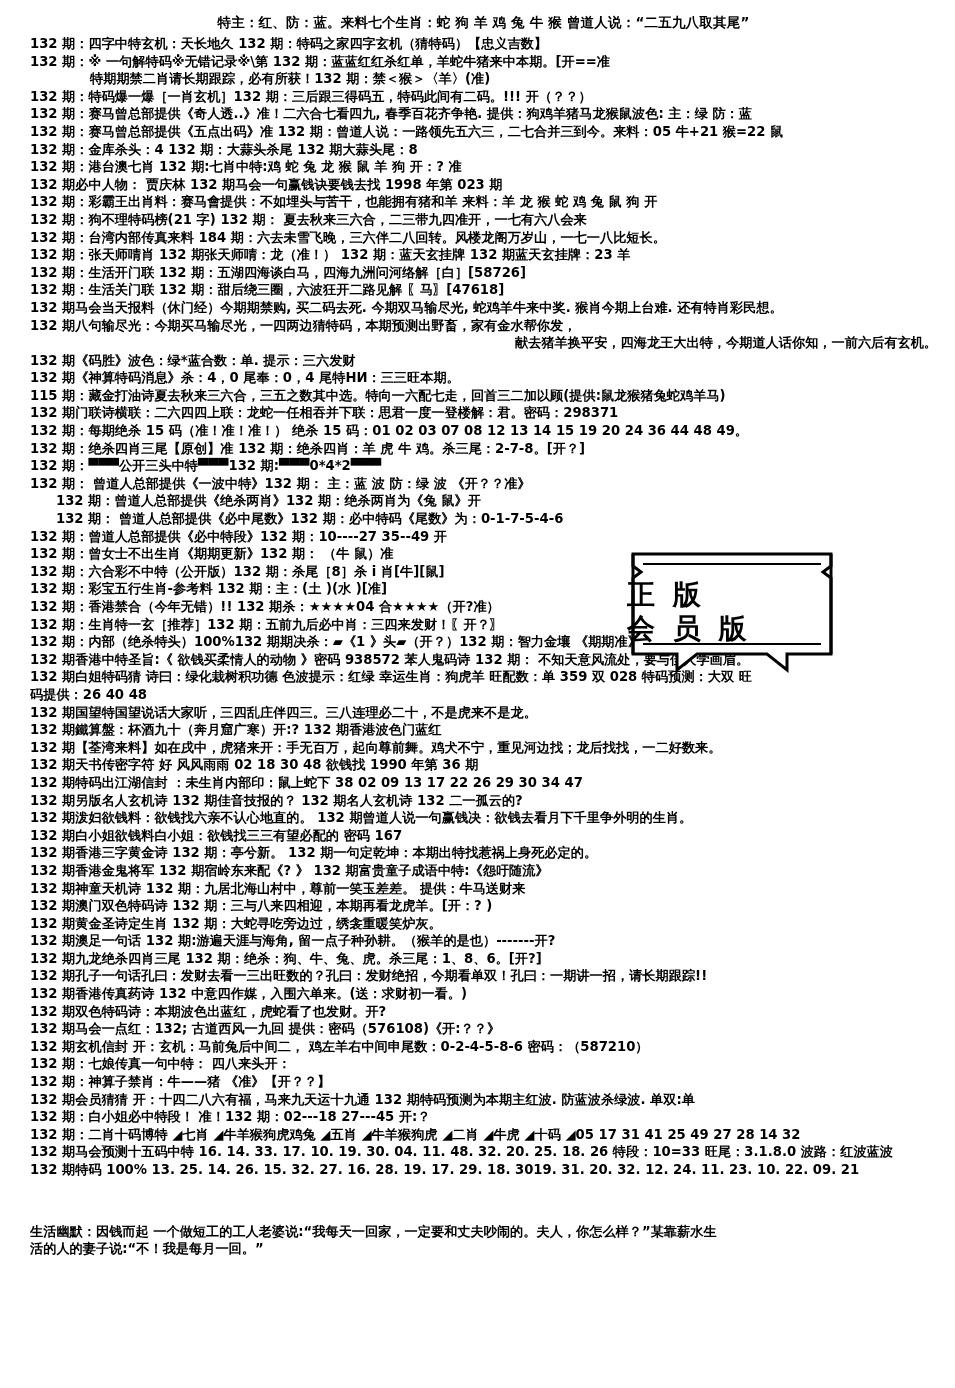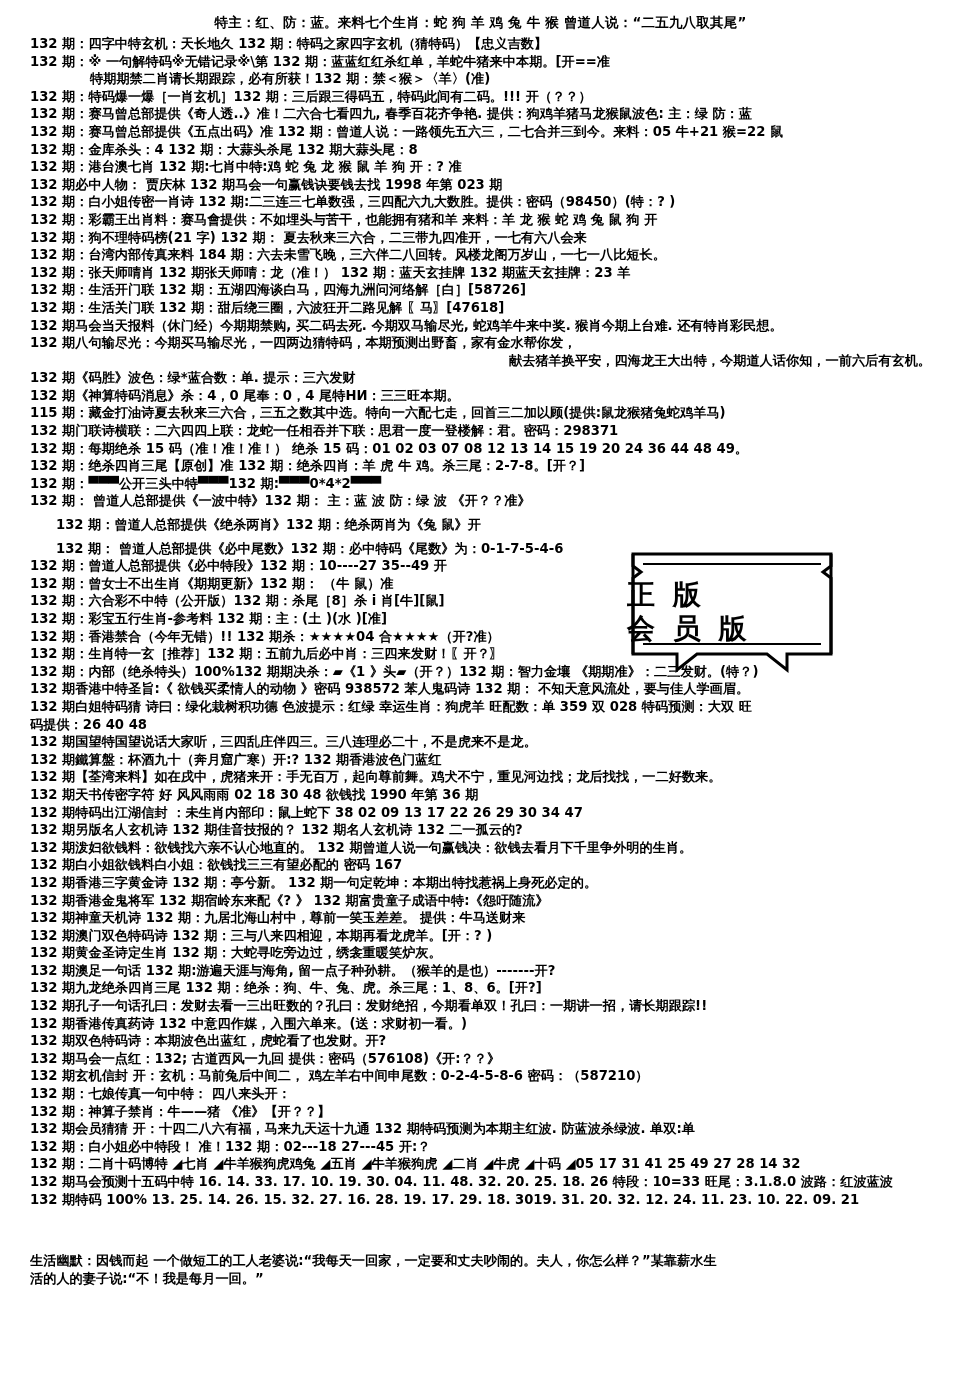--- a/index.html
+++ b/index.html
@@ -6,21 +6,21 @@
   body{
     width:955px;
     font-family:"DejaVu Sans","Liberation Sans",sans-serif;
     color:#000;
   }
   .page{
     position:relative;
     width:955px;
     height:1388px;
     box-sizing:border-box;
-    padding:14px 24px 10px 30px;
+    padding:14px 18px 10px 30px;
     background:#fff;
     overflow:hidden;
   }
   .top-line{
     text-align:center;
     font-size:13.5px;
     font-weight:bold;
     letter-spacing:0.2px;
     margin:0 0 3px 0;
     white-space:nowrap;
@@ -28,21 +28,21 @@
   .lines{
     font-size:13.2px;
     line-height:17.6px;
     font-weight:bold;
     letter-spacing:0px;
   }
   .line{
     white-space:nowrap;
     overflow:hidden;
   }
-  .line.indent1{padding-left:26px;margin-top:6px;}
+  .line.indent1{padding-left:26px;}
   .line.indent2{padding-left:60px;}
   .line.indent3{padding-left:100px;text-align:right;}
   
   .stamp{
     position:absolute;
     right:118px;
     top:548px;
     width:210px;
     height:128px;
     pointer-events:none;
@@ -76,21 +76,20 @@
   <div class="lines">
       <div class="line">132 期：四字中特玄机：天长地久          132 期：特码之家四字玄机（猜特码）【忠义吉数】</div>
       <div class="line">132 期：※ 一句解特码※无错记录※\第 132 期：蓝蓝红红杀红单，羊蛇牛猪来中本期。[开==准</div>
       <div class="line indent2">特期期禁二肖请长期跟踪，必有所获！132 期：禁＜猴＞〈羊〉(准)</div>
       <div class="line">132 期：特码爆一爆［一肖玄机］132 期：三后跟三得码五，特码此间有二码。!!! 开（？？）</div>
       <div class="line">132 期：赛马曾总部提供《奇人透..》准！二六合七看四九, 春季百花齐争艳. 提供：狗鸡羊猪马龙猴鼠波色: 主：绿 防：蓝</div>
       <div class="line">132 期：赛马曾总部提供《五点出码》准 132 期：曾道人说：一路领先五六三，二七合并三到今。来料：05 牛+21 猴=22 鼠</div>
       <div class="line">132 期：金库杀头：4          132 期：大蒜头杀尾 132 期大蒜头尾：8</div>
       <div class="line">132 期：港台澳七肖 132 期:七肖中特:鸡 蛇 兔 龙 猴 鼠 羊 狗 开：? 准</div>
       <div class="line">132 期必中人物： 贾庆林        132 期马会一句赢钱诀要钱去找 1998 年第 023 期</div>
-      <div class="line">132 期：白小姐传密一肖诗 132 期:二三连三七单数强，三四配六九大数胜。提供：密码（98450）(特：? )</div>
       <div class="line">132 期：彩霸王出肖料：赛马會提供：不如埋头与苦干，也能拥有猪和羊 来料：羊 龙 猴 蛇 鸡 兔 鼠 狗 开</div>
       <div class="line">132 期：狗不理特码榜(21 字) 132 期： 夏去秋来三六合，二三带九四准开，一七有六八会来</div>
       <div class="line">132 期：台湾内部传真来料 184 期：六去未雪飞晚，三六伴二八回转。风楼龙阁万岁山，一七一八比短长。</div>
       <div class="line">132 期：张天师啨肖 132 期张天师啨：龙（准！）        132 期：蓝天玄挂牌 132 期蓝天玄挂牌：23 羊</div>
       <div class="line">132 期：生活开门联 132 期：五湖四海谈白马，四海九洲问河络解［白］[58726]</div>
       <div class="line">132 期：生活关门联 132 期：甜后绕三圈，六波狂开二路见解 〖马〗[47618]</div>
       <div class="line">132 期马会当天报料（休门经）今期期禁购, 买二码去死. 今期双马输尽光, 蛇鸡羊牛来中奖. 猴肖今期上台难. 还有特肖彩民想。</div>
       <div class="line">132 期八句输尽光：今期买马输尽光，一四两边猜特码，本期预测出野畜，家有金水帮你发，</div>
       <div class="line indent3">献去猪羊换平安，四海龙王大出特，今期道人话你知，一前六后有玄机。</div>
       <div class="line">132 期《码胜》波色：绿*蓝合数：单. 提示：三六发财</div>

